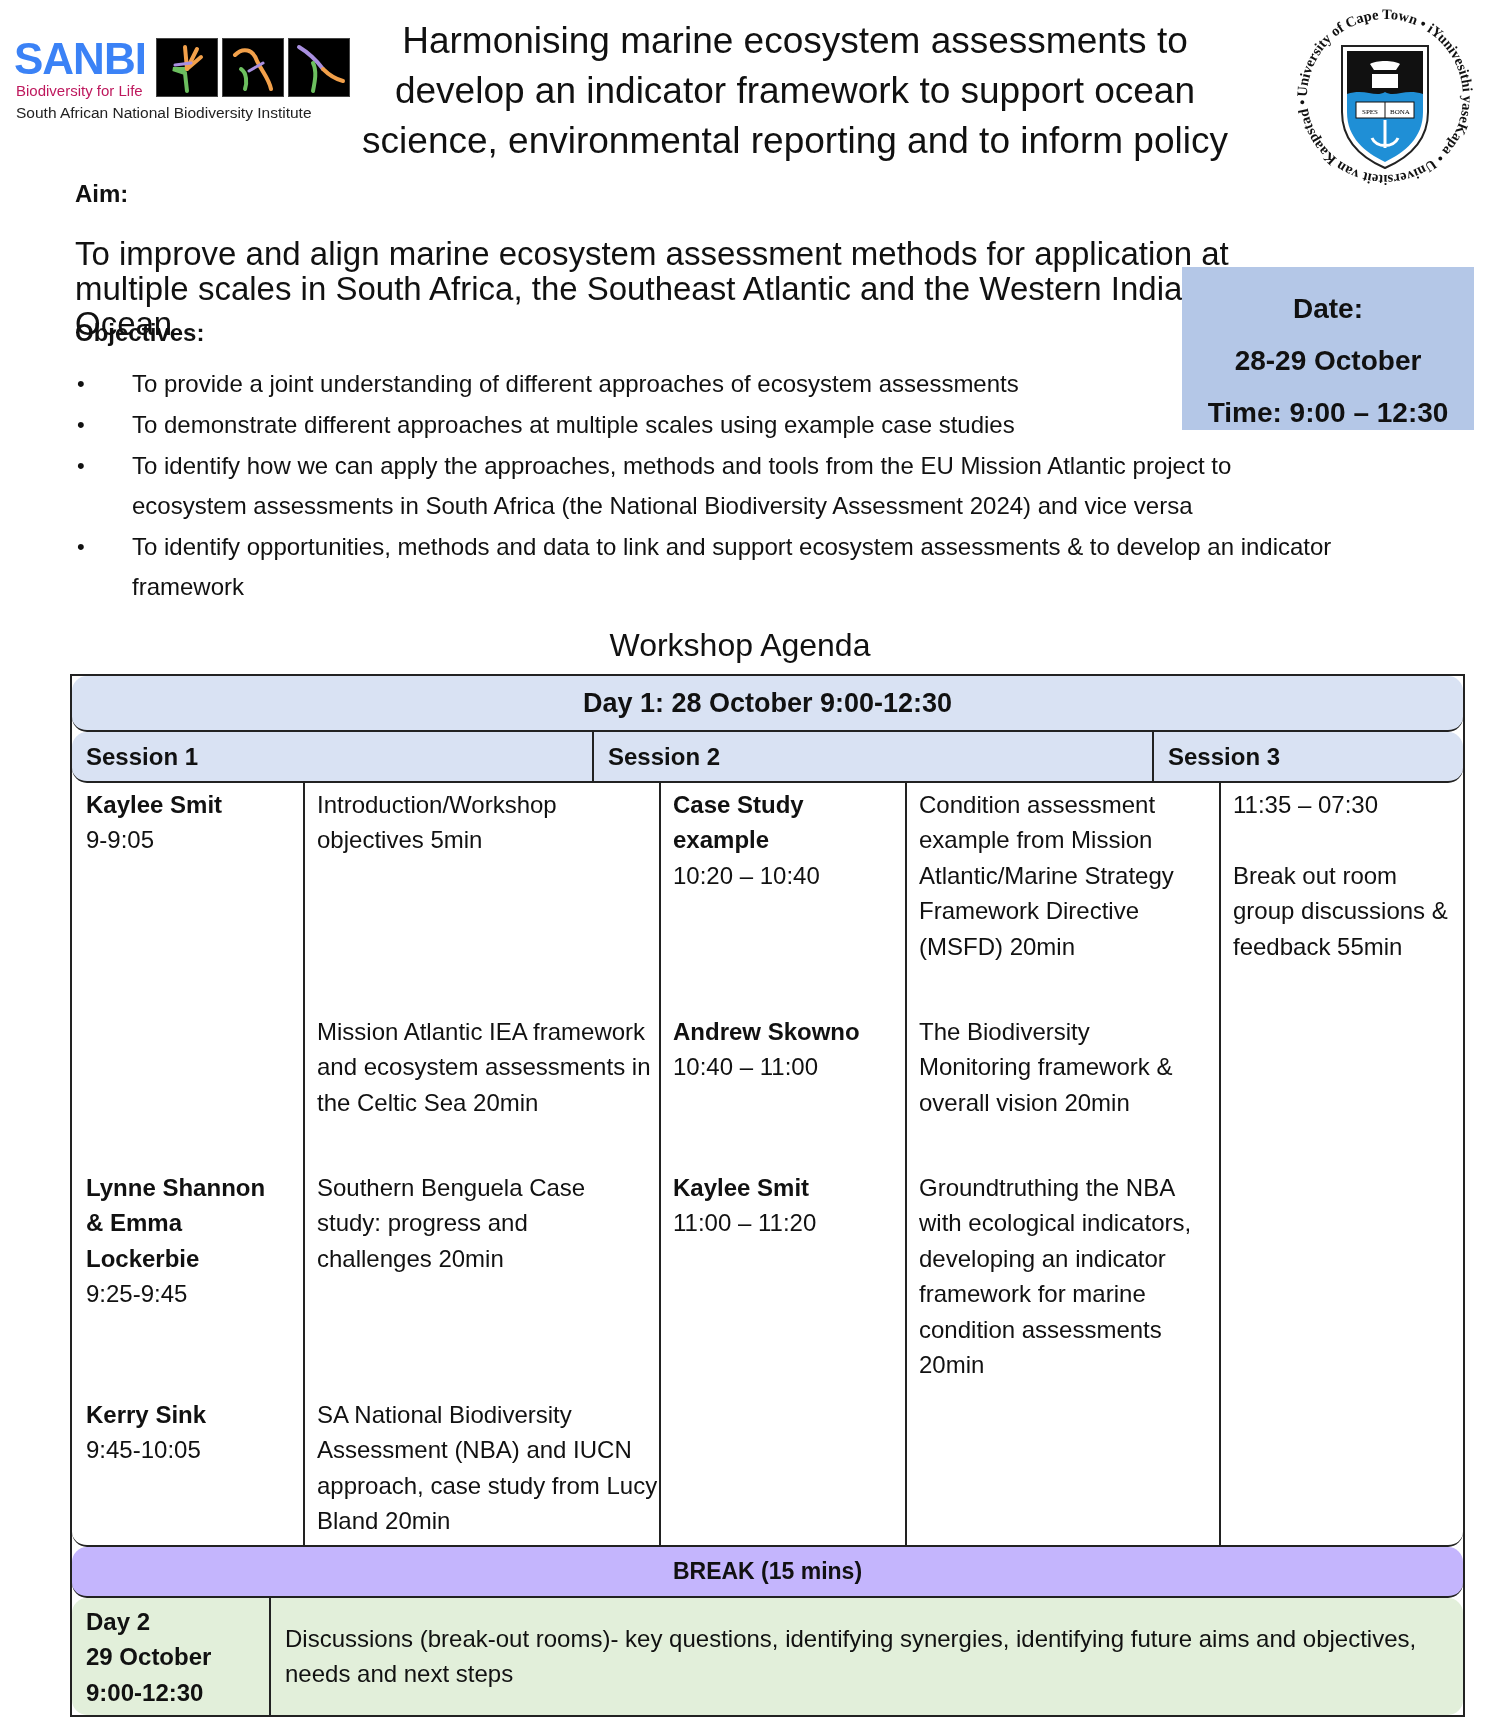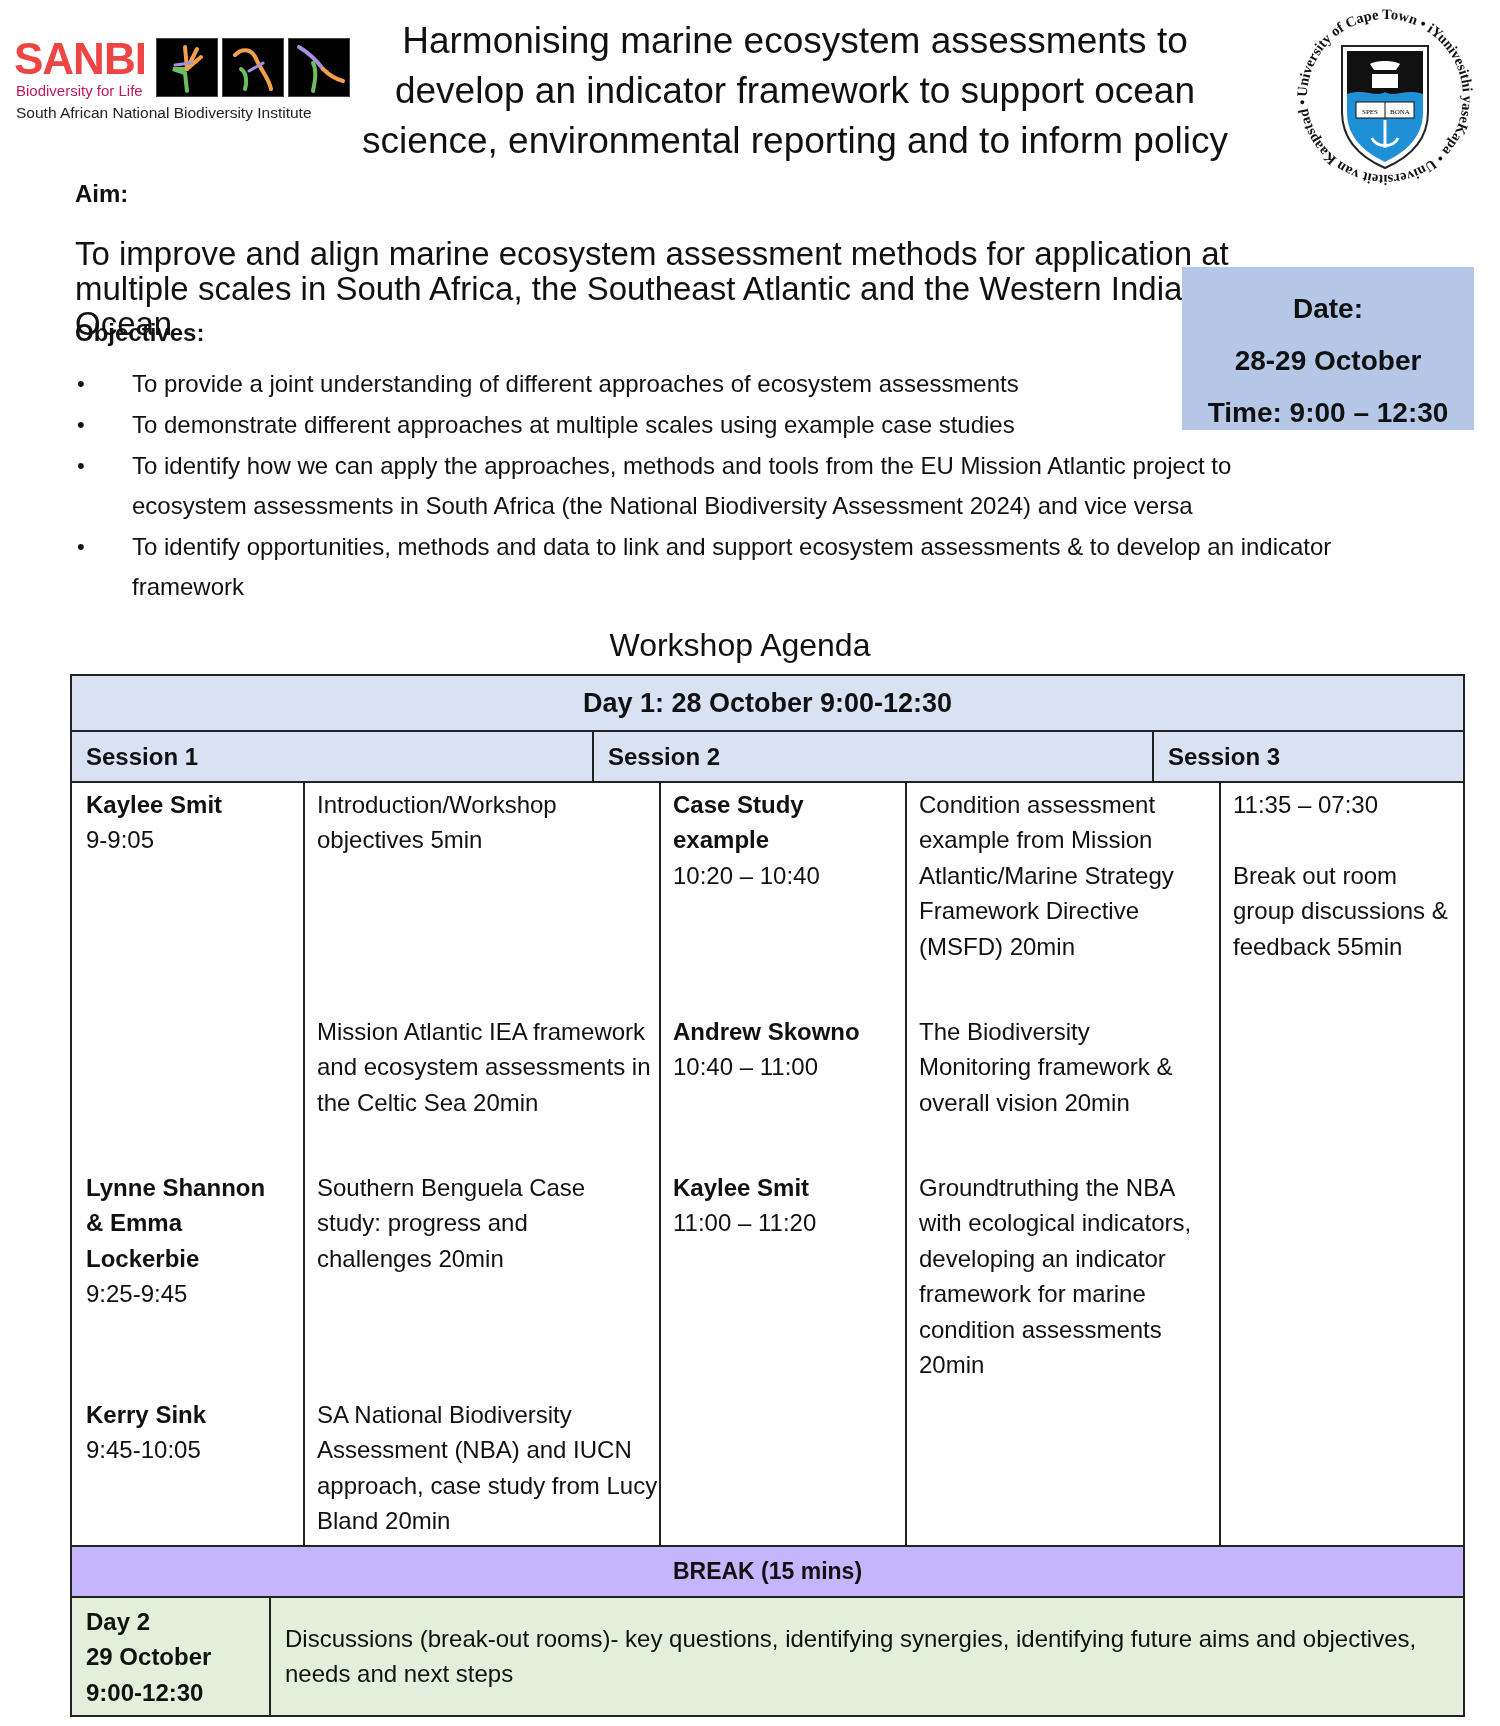--- a/index.html
+++ b/index.html
@@ -4,21 +4,21 @@
 <style>
   html, body { margin: 0; padding: 0; background: #ffffff; }
   body {
     width: 1500px; height: 1726px; position: relative; overflow: hidden;
     font-family: "Liberation Sans", "DejaVu Sans", sans-serif; color: #111;
   }
   .abs { position: absolute; }
 
   
   .sanbi { left: 14px; top: 34px; width: 320px; height: 100px; }
-  .sanbi-word { position: absolute; left: 0; top: 0; font-size: 44px; font-weight: bold; letter-spacing: -1px; color: #ef4444; line-height: 50px; }
+  .sanbi-word { position: absolute; left: 0; top: 0; font-size: 44px; font-weight: bold; letter-spacing: -1px; color: #3b82f6; line-height: 50px; }
   .sanbi-tag { position: absolute; left: 2px; top: 48px; font-size: 15px; color: #be185d; }
   .sanbi-full { position: absolute; left: 2px; top: 70px; font-size: 15.5px; color: #222; white-space: nowrap; }
   .sanbi-tiles { position: absolute; left: 142px; top: 4px; display: flex; gap: 4px; }
   .tile { width: 60px; height: 57px; background: #000; border: 1px solid #444; position: relative; overflow: hidden; }
   .tile svg { width: 100%; height: 100%; display: block; }
 
   
   .title {
     left: 330px; top: 16px; width: 930px; text-align: center;
     font-size: 37px; line-height: 50px; color: #111;
@@ -39,21 +39,21 @@
   
   .datebox {
     left: 1182px; top: 267px; width: 292px; height: 163px; background: #b4c7e7;
     text-align: center; font-weight: bold; font-size: 28px; line-height: 52px; padding-top: 16px; box-sizing: border-box;
   }
 
   .agenda-title { left: 70px; top: 624px; width: 1340px; text-align: center; font-size: 32px; line-height: 42px; }
 
   
   .tbl { left: 70px; top: 674px; width: 1395px; height: 1043px; border: 2px solid #222; box-sizing: border-box; }
-  .row { position: absolute; left: 0; right: 0; box-sizing: border-box; }
+  .row { position: absolute; left: 0; right: 0; box-sizing: border-box; border-radius: 15px; }
   .day1 { top: 0; height: 56px; background: #d9e2f3; border-bottom: 2px solid #222; text-align: center; font-weight: bold; font-size: 27px; line-height: 54px; }
   .sess { top: 56px; height: 51px; background: #d9e2f3; border-bottom: 2px solid #222; }
   .sess .cell { position: absolute; top: 0; height: 49px; font-weight: bold; font-size: 24px; line-height: 49px; padding-left: 14px; box-sizing: border-box; }
   .body { top: 107px; height: 764px; background: #fff; border-bottom: 2px solid #222; }
   .vline { position: absolute; top: 0; bottom: 0; width: 0; border-left: 2px solid #222; }
   .entry { position: absolute; font-size: 24px; line-height: 35.4px; padding-left: 14px; box-sizing: border-box; }
   .entry b { font-weight: bold; }
   .brk { top: 871px; height: 51px; background: #c4b5fd; border-bottom: 2px solid #222; text-align: center; font-weight: bold; font-size: 23px; line-height: 49px; }
   .day2 { top: 922px; height: 117px; background: #e2efda; }
   .day2-left { position: absolute; left: 0; top: 0; width: 199px; height: 117px; border-right: 2px solid #222; padding: 6px 14px; box-sizing: border-box; font-weight: bold; font-size: 24px; line-height: 35.4px; }

